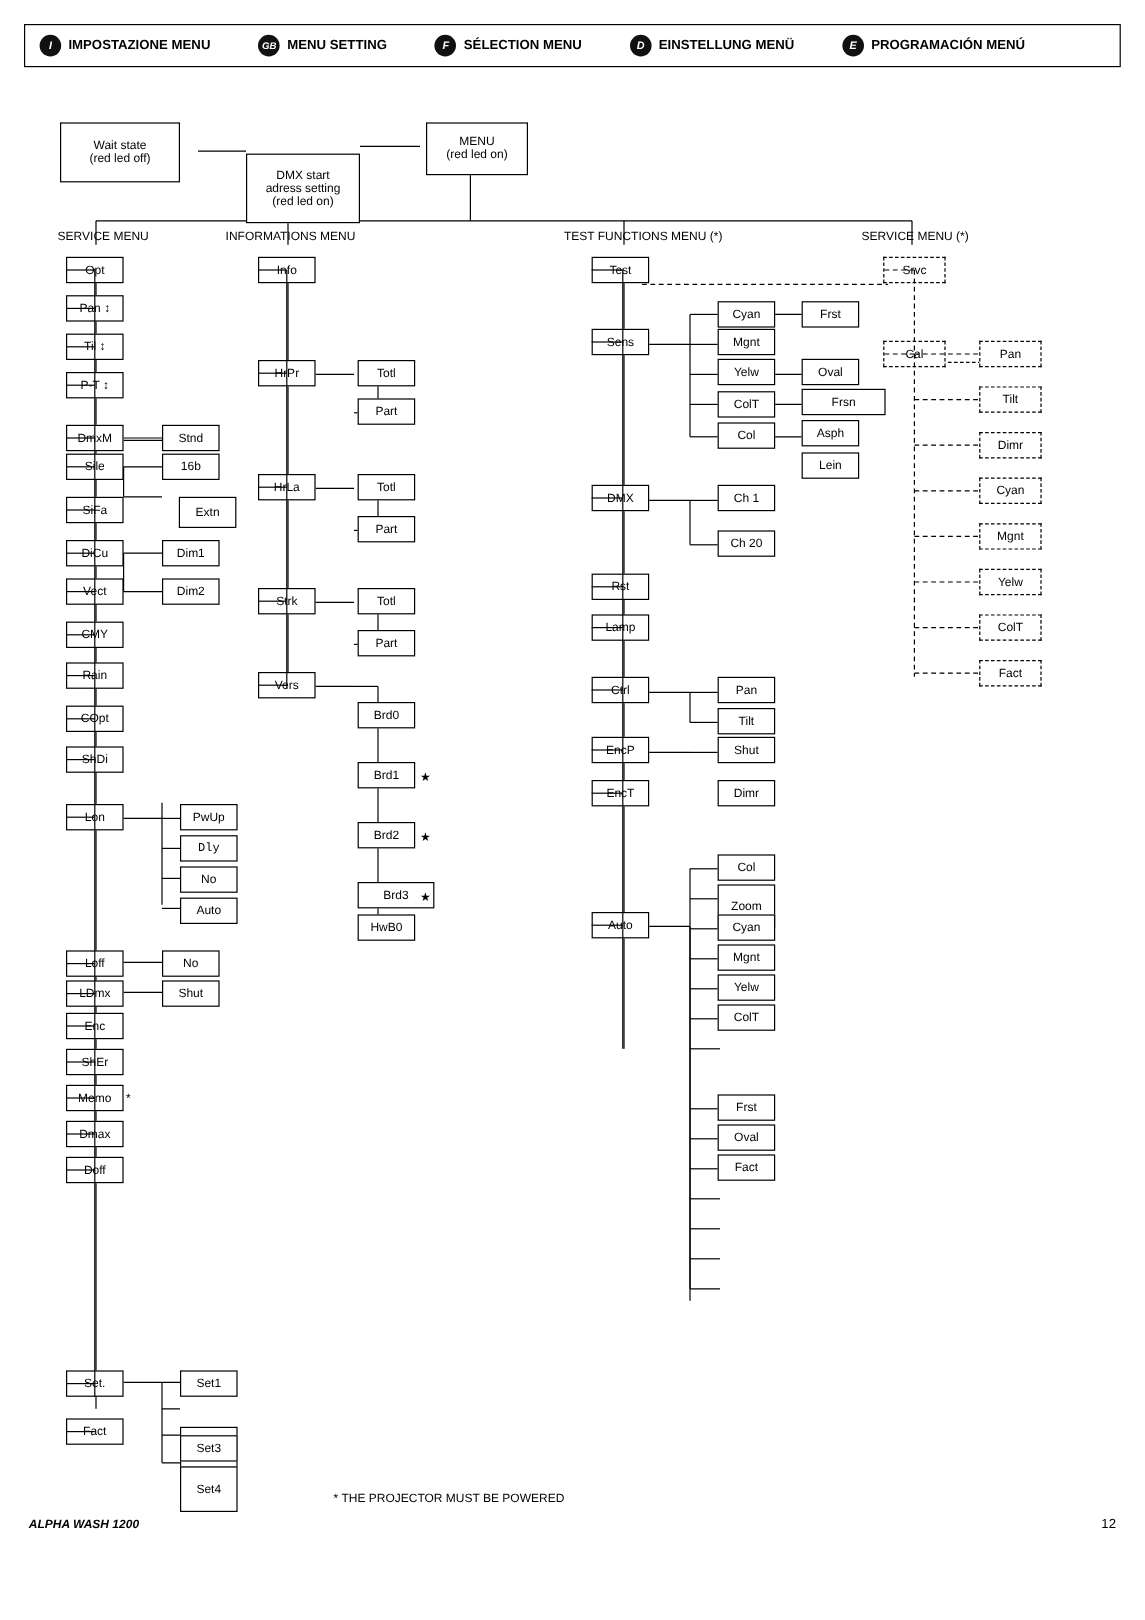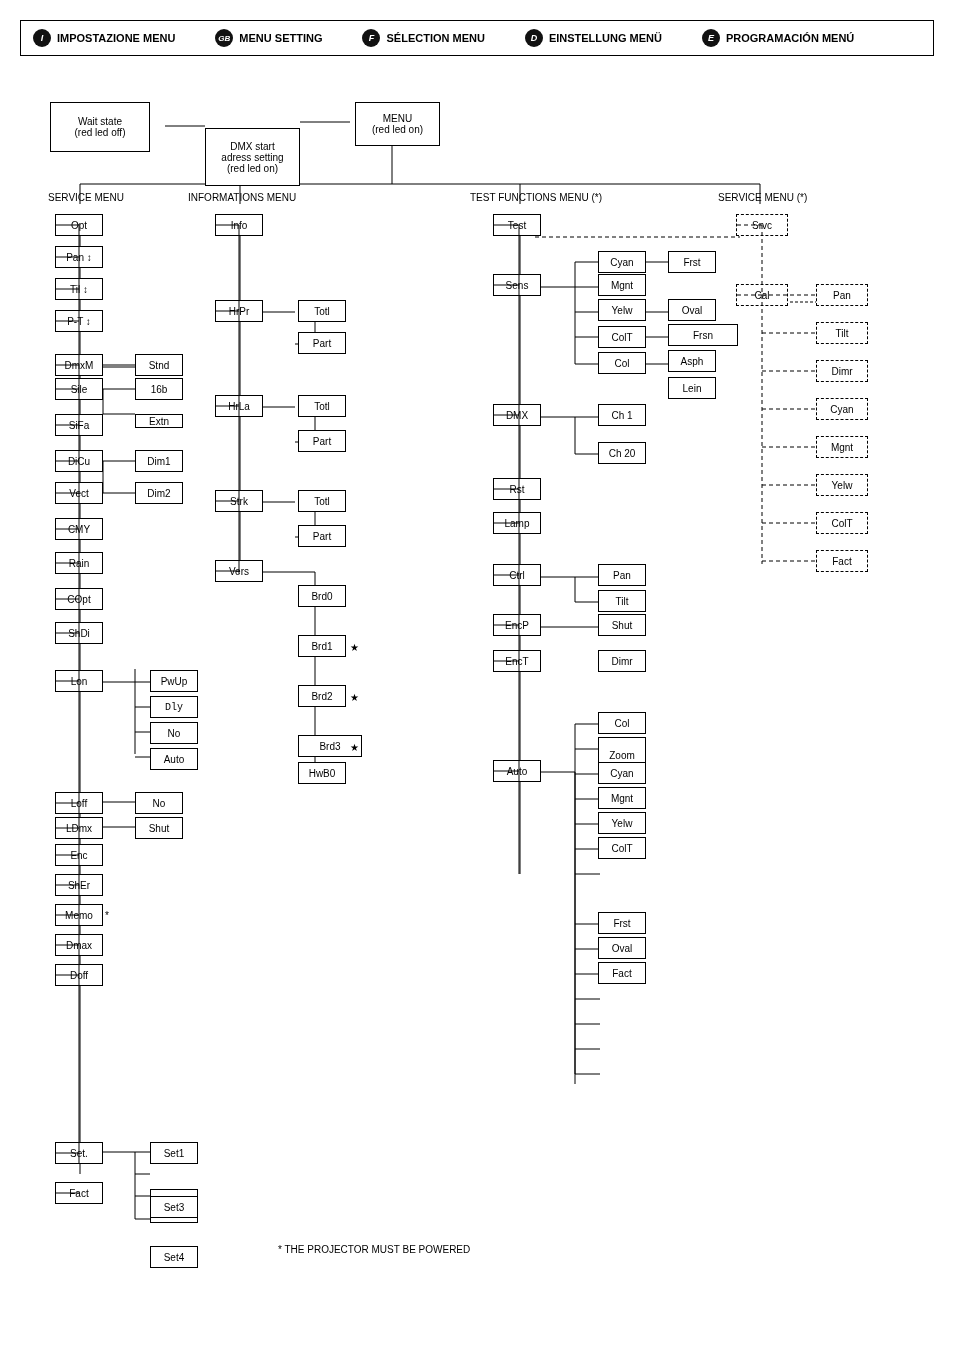--- a/index.html
+++ b/index.html
@@ -277,21 +277,21 @@
 
     <div class="box" style="left:35px;top:140px;width:48px;height:22px;">Opt</div>
     <div class="box" style="left:35px;top:172px;width:48px;height:22px;">Pan ↕</div>
     <div class="box" style="left:35px;top:204px;width:48px;height:22px;">Til ↕</div>
     <div class="box" style="left:35px;top:236px;width:48px;height:22px;">P-T ↕</div>
     <div class="box" style="left:35px;top:280px;width:48px;height:22px;">DmxM</div>
     <div class="box" style="left:115px;top:280px;width:48px;height:22px;">Stnd</div>
     <div class="box" style="left:35px;top:304px;width:48px;height:22px;">Sile</div>
     <div class="box" style="left:115px;top:304px;width:48px;height:22px;">16b</div>
     <div class="box" style="left:35px;top:340px;width:48px;height:22px;">SiFa</div>
-    <div class="box" style="left:115px;top:340px;width:48px;height:14px;">Extn</div>
+    <div class="box" style="left:129px;top:340px;width:48px;height:26px;">Extn</div>
     <div class="box" style="left:35px;top:376px;width:48px;height:22px;">DiCu</div>
     <div class="box" style="left:115px;top:376px;width:48px;height:22px;">Dim1</div>
     <div class="box" style="left:35px;top:408px;width:48px;height:22px;">Vect</div>
     <div class="box" style="left:115px;top:408px;width:48px;height:22px;">Dim2</div>
     <div class="box" style="left:35px;top:444px;width:48px;height:22px;">CMY</div>
     <div class="box" style="left:35px;top:478px;width:48px;height:22px;">Rain</div>
     <div class="box" style="left:35px;top:514px;width:48px;height:22px;">COpt</div>
     <div class="box" style="left:35px;top:548px;width:48px;height:22px;">ShDi</div>
     <div class="box" style="left:35px;top:596px;width:48px;height:22px;">Lon</div>
     <div class="box" style="left:130px;top:596px;width:48px;height:22px;">PwUp</div>
@@ -307,21 +307,21 @@
     <div class="box" style="left:35px;top:830px;width:48px;height:22px;">Memo</div>
     <span style="position:absolute;left:85px;top:836px;font-size:10px;">*</span>
     <div class="box" style="left:35px;top:860px;width:48px;height:22px;">Dmax</div>
     <div class="box" style="left:35px;top:890px;width:48px;height:22px;">Doff</div>
     <div class="box" style="left:35px;top:1068px;width:48px;height:22px;">Set.</div>
     <div class="box" style="left:35px;top:1108px;width:48px;height:22px;">Fact</div>
 
     <div class="box" style="left:130px;top:1068px;width:48px;height:22px;">Set1</div>
     <div class="box" style="left:130px;top:1115px;width:48px;height:34px;font-style:italic;">Set2</div>
     <div class="box" style="left:130px;top:1122px;width:48px;height:22px;">Set3</div>
-    <div class="box" style="left:130px;top:1148px;width:48px;height:22px;margin-top:24px;">Set4</div>
+    <div class="box" style="left:130px;top:1148px;width:48px;height:38px;">Set4</div>
 
     <div class="box" style="left:195px;top:140px;width:48px;height:22px;">Info</div>
     <div class="box" style="left:195px;top:226px;width:48px;height:22px;">HrPr</div>
     <div class="box" style="left:278px;top:226px;width:48px;height:22px;">Totl</div>
     <div class="box" style="left:278px;top:258px;width:48px;height:22px;">Part</div>
     <div class="box" style="left:195px;top:321px;width:48px;height:22px;">HrLa</div>
     <div class="box" style="left:278px;top:321px;width:48px;height:22px;">Totl</div>
     <div class="box" style="left:278px;top:356px;width:48px;height:22px;">Part</div>
     <div class="box" style="left:195px;top:416px;width:48px;height:22px;">Strk</div>
     <div class="box" style="left:278px;top:416px;width:48px;height:22px;">Totl</div>
@@ -450,13 +450,17 @@
       <line x1="742" y1="297" x2="796" y2="297" stroke="#000" stroke-width="1" stroke-dasharray="4,3"></line>
       <line x1="742" y1="335" x2="796" y2="335" stroke="#000" stroke-width="1" stroke-dasharray="4,3"></line>
       <line x1="742" y1="373" x2="796" y2="373" stroke="#000" stroke-width="1" stroke-dasharray="4,3"></line>
       <line x1="742" y1="411" x2="796" y2="411" stroke="#000" stroke-width="1" stroke-dasharray="4,3"></line>
       <line x1="742" y1="449" x2="796" y2="449" stroke="#000" stroke-width="1" stroke-dasharray="4,3"></line>
       <line x1="742" y1="487" x2="796" y2="487" stroke="#000" stroke-width="1" stroke-dasharray="4,3"></line>
     </svg>
 
   </div>
 
+  <div class="footer">
+    <span class="footer-left">ALPHA WASH 1200</span>
+    <span class="footer-right">12</span>
+  </div>
 </div>
 
 </body></html>

